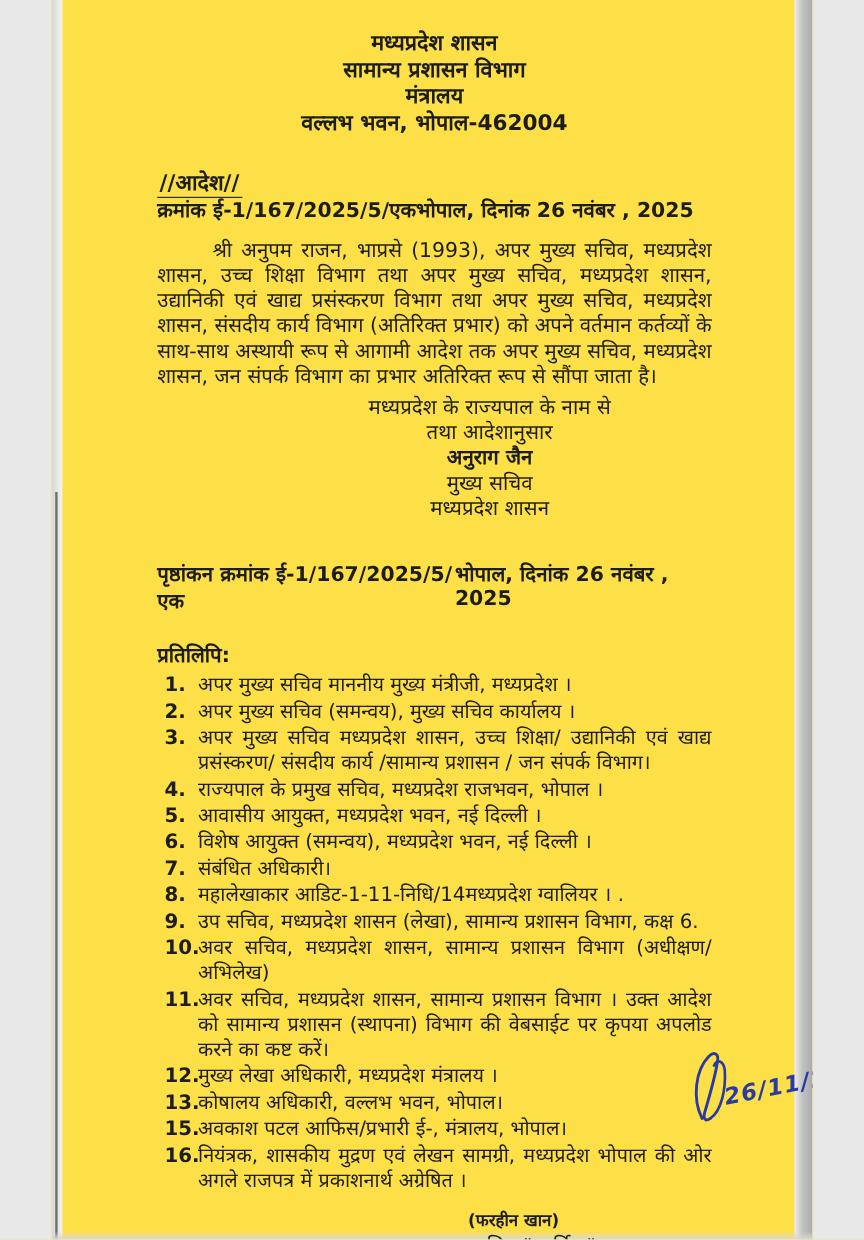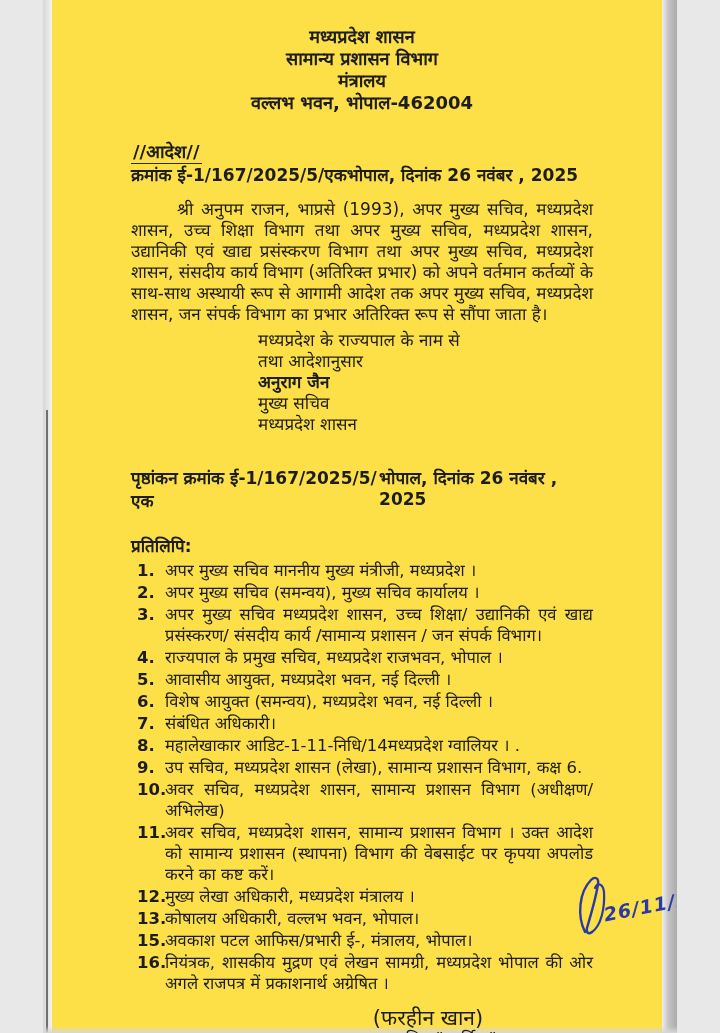--- a/index.html
+++ b/index.html
@@ -30,34 +30,34 @@
   .doc-header{text-align:center;font-weight:bold;font-size:18px;line-height:22px;}
   .order-title-wrap{text-align:left;margin-top:25px;}
   .order-title{font-weight:bold;font-size:18px;border-bottom:1.5px solid #2a2a2a;padding:0 2px 1px 2px;}
   .ref-row{display:flex;justify-content:flex-start;font-weight:bold;font-size:17px;}
   .body-para{
     margin-top:13px;font-size:17px;line-height:21px;text-align:justify;
     text-indent:46px;
   }
   .body-para b{font-weight:normal;}
   .authority-block{
-    width:300px;margin:5px 35px 0 auto;
+    width:300px;margin:5px 35px 0 auto;text-align:center;
     font-size:17px;line-height:21px;
   }
   .authority-name{font-weight:bold;}
   .endorse-row{display:flex;justify-content:space-between;font-weight:bold;font-size:17px;margin-top:31px;}
   .copies-heading{font-weight:bold;font-size:17px;margin-top:22px;}
   ol.copies{list-style:none;margin:3px 0 0 6px;padding:0;font-size:16.5px;}
   ol.copies li{position:relative;padding-left:28px;line-height:21px;margin-bottom:1px;text-align:justify;}
   ol.copies li .num{position:absolute;left:0;top:0;font-weight:bold;}
   .signatory-block{
     width:300px;margin:14px 15px 0 auto;text-align:center;
     font-size:17px;line-height:21px;
   }
-  .signatory-name{font-weight:normal;font-size:21px;}
+  .signatory-name{font-weight:bold;font-size:14px;}
   
   .signature{position:absolute;left:528px;top:874px;width:140px;height:64px;color:#2a3aa5;}
   .signature svg{position:absolute;left:0;top:0;}
   .sig-date{
     position:absolute;left:32px;top:20px;
     font-size:19px;font-style:italic;font-weight:bold;
     transform:rotate(-11deg);letter-spacing:1px;
     font-family:"DejaVu Sans",sans-serif;
   }
 </style>

